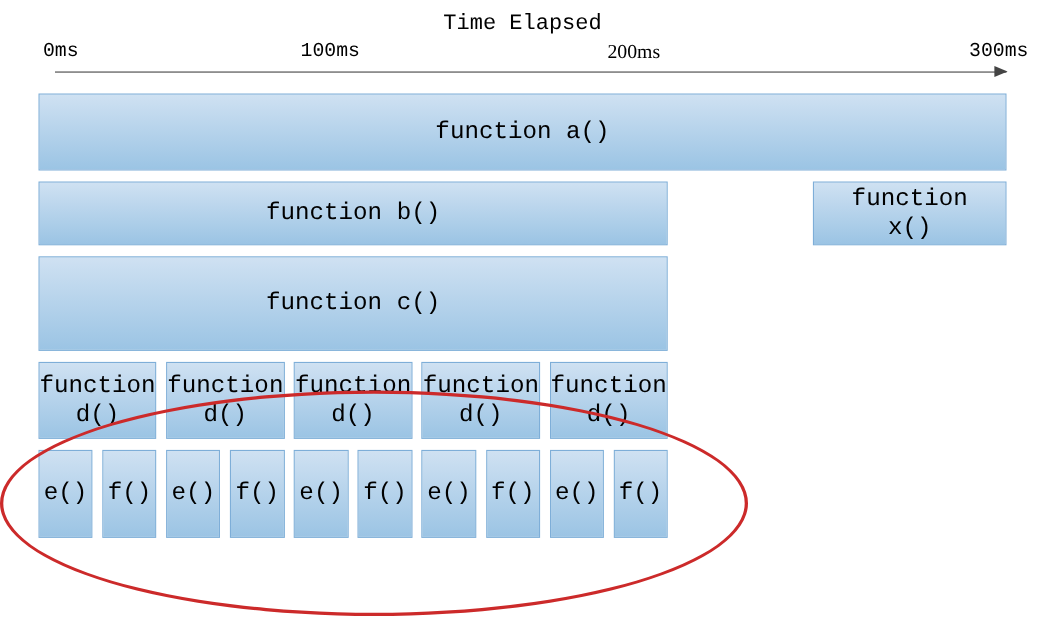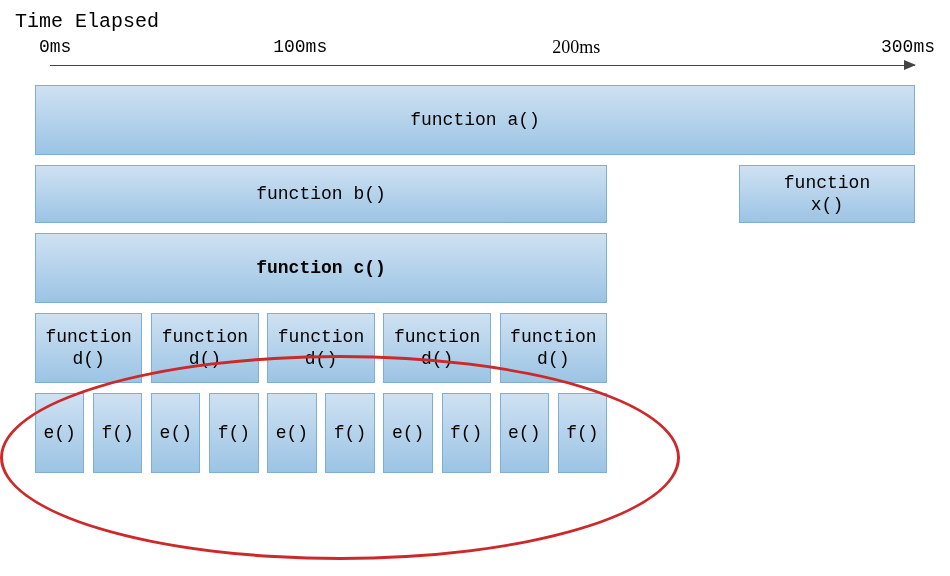--- a/index.html
+++ b/index.html
@@ -11,21 +11,21 @@
       position: relative;
       overflow: hidden;
     }
     .container {
       position: absolute;
       left: 15px;
       top: 10px;
       width: 920px;
     }
     .title {
-      text-align: left;
+      text-align: center;
       font-size: 20px;
       margin-bottom: 4px;
     }
     .axis {
       position: relative;
       height: 40px;
       margin-bottom: 8px;
     }
     .tick-label {
       position: absolute;
@@ -65,21 +65,21 @@
     .bar {
       position: absolute;
       top: 0;
       height: 100%;
       background: linear-gradient(to bottom, #cfe1f2, #9bc4e4);
       border: 1px solid #7eaed8;
       display: flex;
       align-items: center;
       justify-content: center;
       text-align: center;
-      font-size: 18px;
+      font-size: 22px;
       line-height: 1.25;
       white-space: pre-line;
     }
     .row-ef { height: 80px; margin-bottom: 0; }
     .ellipse {
       position: absolute;
       border: 3px solid #cc2a2a;
       border-radius: 50%;
       pointer-events: none;
     }
@@ -102,21 +102,21 @@
 
   <div class="chart" id="chart">
       <div class="row" style="height: 70px;">
         <div class="bar" style="left: 0%; width: 100%;">function a()</div>
       </div>
       <div class="row" style="height: 58px;">
         <div class="bar" style="left: 0%; width: 65%;">function b()</div>
         <div class="bar" style="left: 80%; width: 20%;">function
 x()</div>
       </div>
-      <div class="row" style="height: 70px; font-weight: bold;">
+      <div class="row" style="height: 86px;">
         <div class="bar" style="left: 0%; width: 65%;">function c()</div>
       </div>
       <div class="row" style="height: 70px;">
         <div class="bar" style="left: 0%; width: 12.2%;">function
 d()</div>
         <div class="bar" style="left: 13.2%; width: 12.2%;">function
 d()</div>
         <div class="bar" style="left: 26.4%; width: 12.2%;">function
 d()</div>
         <div class="bar" style="left: 39.6%; width: 12.2%;">function

